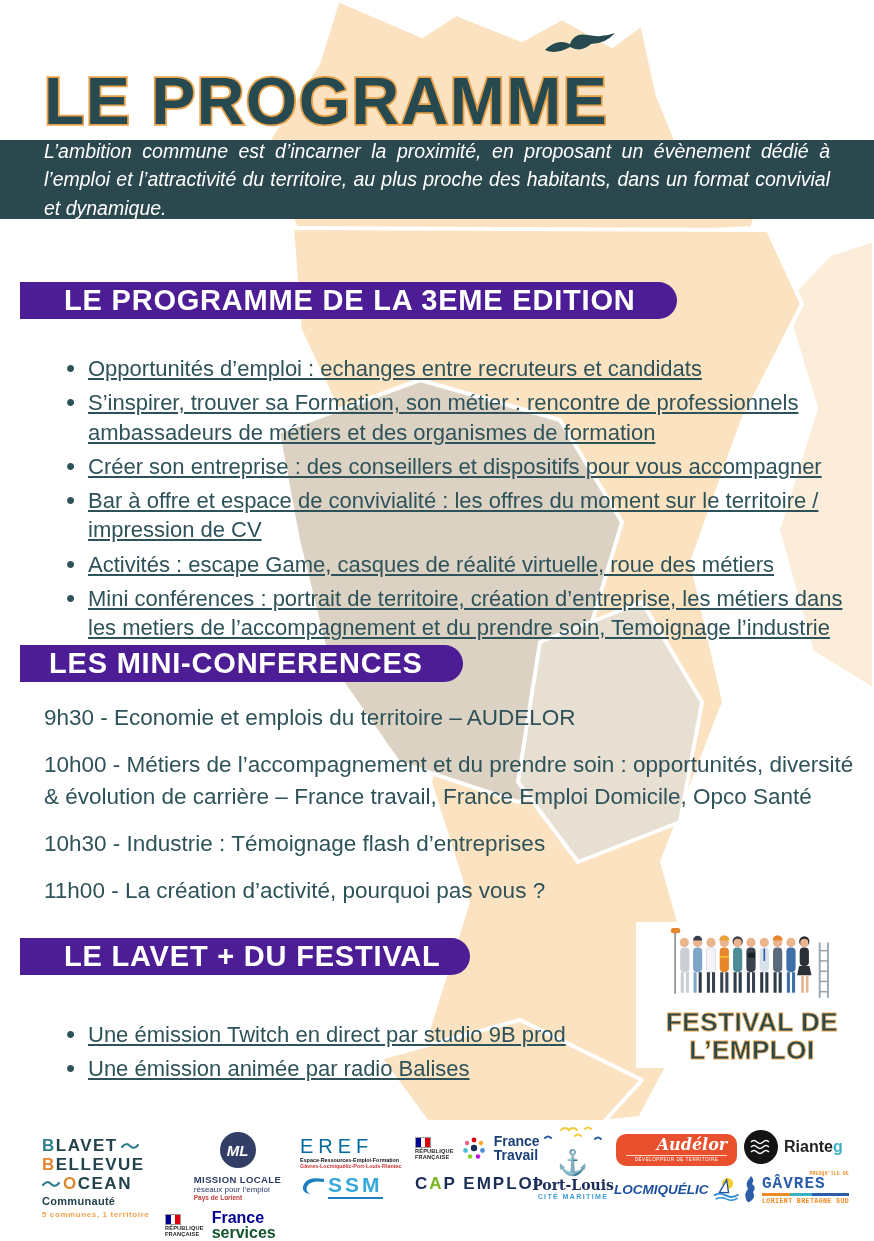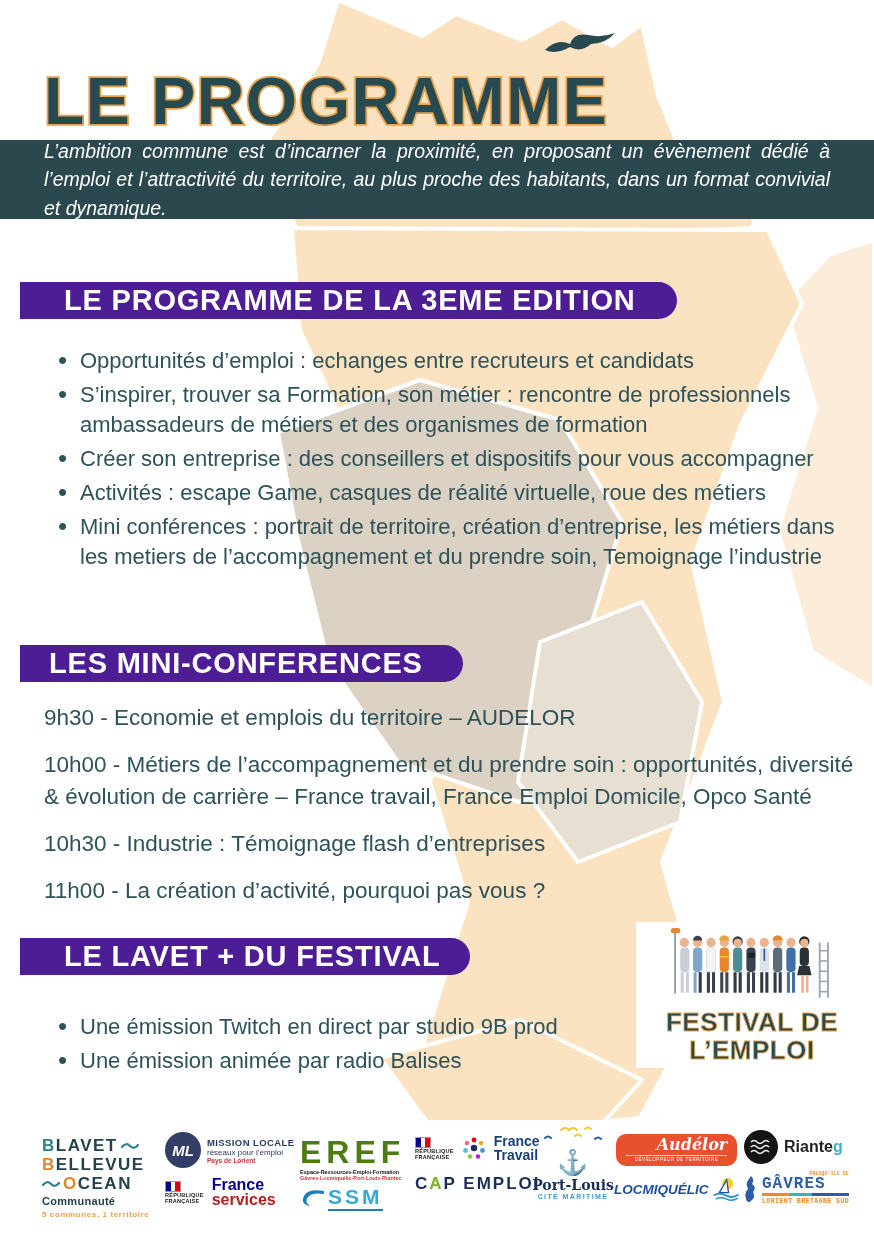--- a/index.html
+++ b/index.html
@@ -19,21 +19,21 @@
 
   
   .pill{position:absolute;left:0;height:37px;background:#4c1d95;border-radius:0 26px 26px 0;
         display:flex;align-items:center;z-index:2;box-sizing:border-box;padding-left:44px;margin-left:20px;}
   .pill span{color:#fff;font-weight:800;font-size:29px;letter-spacing:.8px;white-space:nowrap;}
   .pill-1{top:282px;width:657px;}
   .pill-2{top:645px;width:443px;padding-left:29px;}
   .pill-3{top:938px;width:450px;}
 
   
-  .bullets{position:absolute;left:44px;margin:8px;padding:0;list-style:none;z-index:2;}
+  .bullets{position:absolute;left:44px;margin:16px;padding:0;list-style:none;z-index:2;text-decoration:underline;}
   .bullets li{position:relative;padding-left:28px;font-size:22px;line-height:1.33;
               color:#2E5259;margin-bottom:5px;}
   .bullets li::before{content:"•";position:absolute;left:6px;top:-3px;font-size:26px;color:#2E5259;}
   .edition-list{top:338px;width:800px;}
   .petit-list{top:1004px;width:560px;}
 
   
   .schedule{position:absolute;left:44px;top:702px;width:810px;z-index:2;}
   .schedule p{margin:0 0 15px;font-size:22.5px;line-height:1.42;color:#2E5259;}
 
@@ -53,39 +53,39 @@
   
   .bbo{left:42px;top:16px;width:125px;color:#24424C;}
   .bbo-line{font-size:17px;font-weight:800;letter-spacing:1.5px;line-height:1.12;display:flex;align-items:center;gap:3px;}
   .bbo .ini-teal{color:#2F7F8E;}
   .bbo .ini-orange{color:#E0862E;}
   .bbo-comm{font-size:11px;font-weight:600;margin-top:2px;letter-spacing:.3px;}
   .bbo-tag{font-size:8px;font-weight:800;color:#F0A14C;letter-spacing:.6px;margin-top:3px;}
 
   
   .mlblock{left:165px;top:12px;width:145px;}
-  .ml-row{display:flex;align-items:center;gap:6px;}
+  .ml-row{display:flex;align-items:center;gap:6px;flex-direction:column;}
   .ml-circle{width:36px;height:36px;border-radius:50%;background:#333E66;color:#fff;display:flex;
              align-items:center;justify-content:center;font-weight:800;font-style:italic;font-size:15px;flex:0 0 auto;}
   .ml-name{font-size:9.5px;font-weight:800;color:#2B3A67;letter-spacing:.4px;}
   .ml-sub{font-size:8px;color:#2B3A67;}
   .ml-region{font-size:6.5px;color:#C03A3A;font-weight:700;}
   .rf-fs-row{display:flex;align-items:center;gap:8px;margin-top:9px;}
   .rf-mini{display:flex;flex-direction:column;align-items:flex-start;}
   .rf-flag{width:14px;height:9px;display:flex;border:.5px solid #999;}
   .rf-flag i{flex:1;}
   .rf-b{background:#000091;}.rf-w{background:#fff;}.rf-r{background:#E1000F;}
   .rf-line{font-size:5.6px;font-weight:800;color:#222;line-height:1.1;letter-spacing:.2px;}
   .fs-col{line-height:.95;}
   .fs-1{font-size:16px;font-weight:800;color:#000091;}
-  .fs-2{font-size:16px;font-weight:800;color:#b91c1c;}
+  .fs-2{font-size:16px;font-weight:800;color:#14532d;}
 
   
   .erefblock{left:300px;top:16px;width:112px;}
-  .eref-name{font-size:32px;font-weight:700;letter-spacing:5px;color:#4d7c0f;line-height:1;}
+  .eref-name{font-size:20px;font-weight:400;letter-spacing:5px;color:#0369a1;line-height:1;}
   .eref-sub{font-size:5.4px;font-weight:700;color:#111;margin-top:1px;}
   .eref-towns{font-size:5.4px;font-weight:700;color:#C33;}
   .ssm-row{display:flex;align-items:center;gap:2px;margin-top:4px;}
   .ssm-name{font-size:21px;font-weight:600;color:#35A8DC;letter-spacing:3px;border-bottom:2px solid #1C7FC0;}
 
   
   .ftblock{left:415px;top:14px;width:150px;}
   .ft-row{display:flex;align-items:center;gap:6px;}
   .ft-name{font-size:14px;font-weight:800;color:#1B3F77;line-height:1.02;}
   .cap-row{margin-top:11px;font-size:17px;font-weight:900;letter-spacing:2px;color:#1B2E57;}
@@ -145,20 +145,21 @@
     <p class="intro-text">L’ambition commune est d’incarner la proximité, en proposant un évènement dédié à l’emploi et l’attractivité du territoire, au plus proche des habitants, dans un format convivial et dynamique.</p>
   </div>
 
   <div class="pill pill-1">
     <span>LE PROGRAMME DE LA 3EME EDITION</span>
   </div>
   <ul class="bullets edition-list">
     <li>Opportunités d’emploi : echanges entre recruteurs et candidats</li>
     <li>S’inspirer, trouver sa Formation, son métier : rencontre de professionnels ambassadeurs de métiers et des organismes de formation</li>
     <li>Créer son entreprise : des conseillers et dispositifs pour vous accompagner</li>
+    <li>Bar à offre et espace de convivialité : les offres du moment sur le territoire / impression de CV</li>
     <li>Activités : escape Game, casques de réalité virtuelle, roue des métiers</li>
     <li>Mini conférences : portrait de territoire, création d’entreprise, les métiers dans les metiers de l’accompagnement et du prendre soin, Temoignage l’industrie</li>
   </ul>
 
   <div class="pill pill-2">
     <span>LES MINI-CONFERENCES</span>
   </div>
   <div class="schedule">
     <p>9h30 - Economie et emplois du territoire – AUDELOR</p>
     <p>10h00 - Métiers de l’accompagnement et du prendre soin : opportunités, diversité &amp; évolution de carrière – France travail, France Emploi Domicile, Opco Santé</p>

